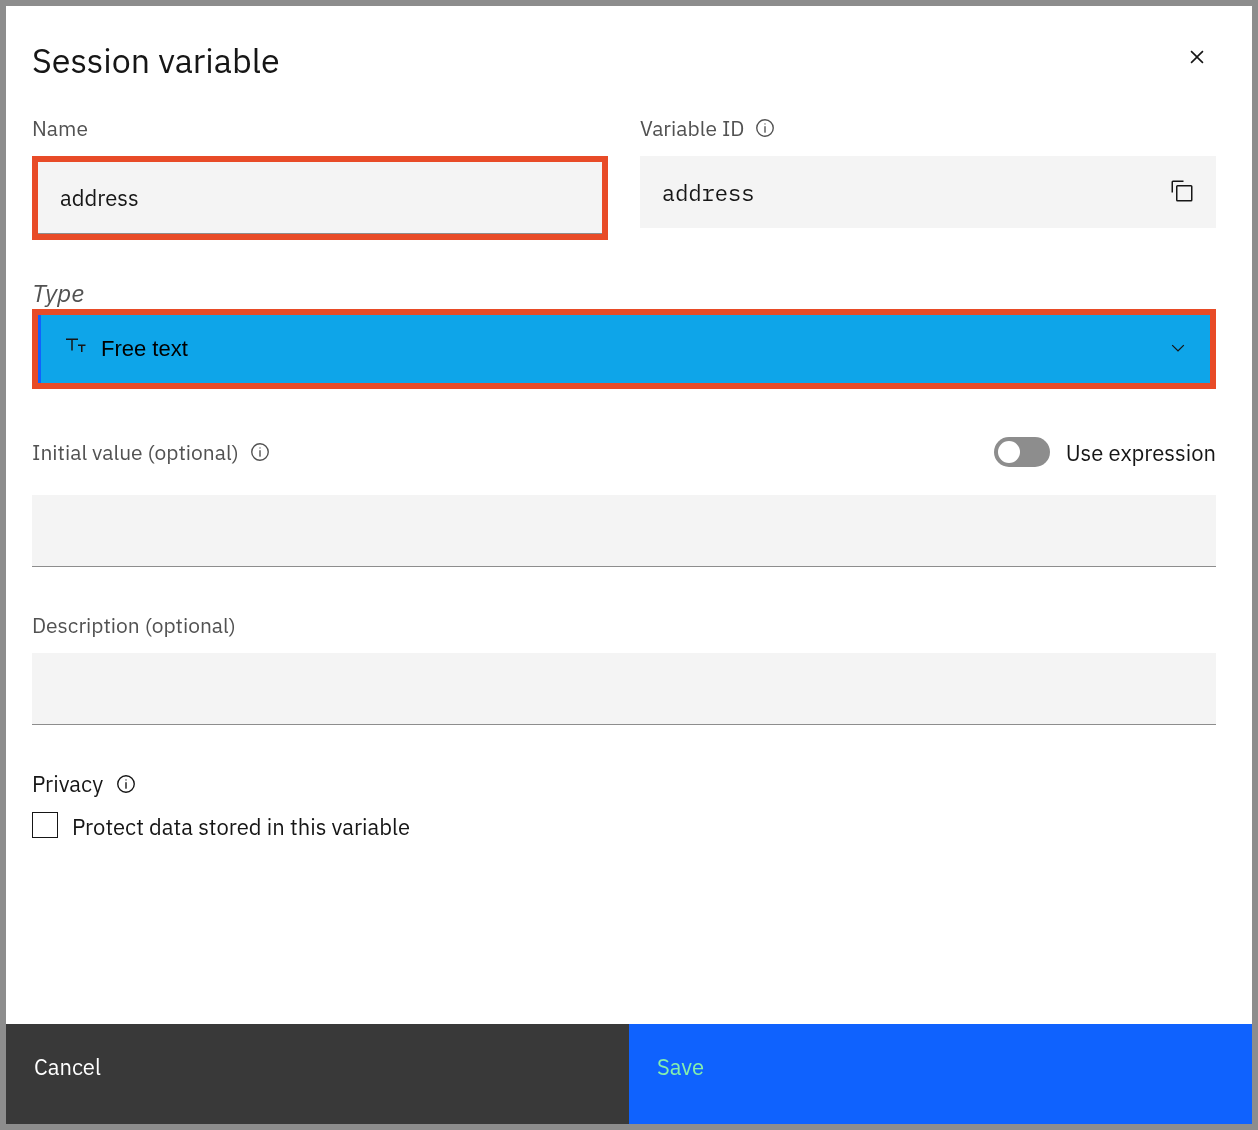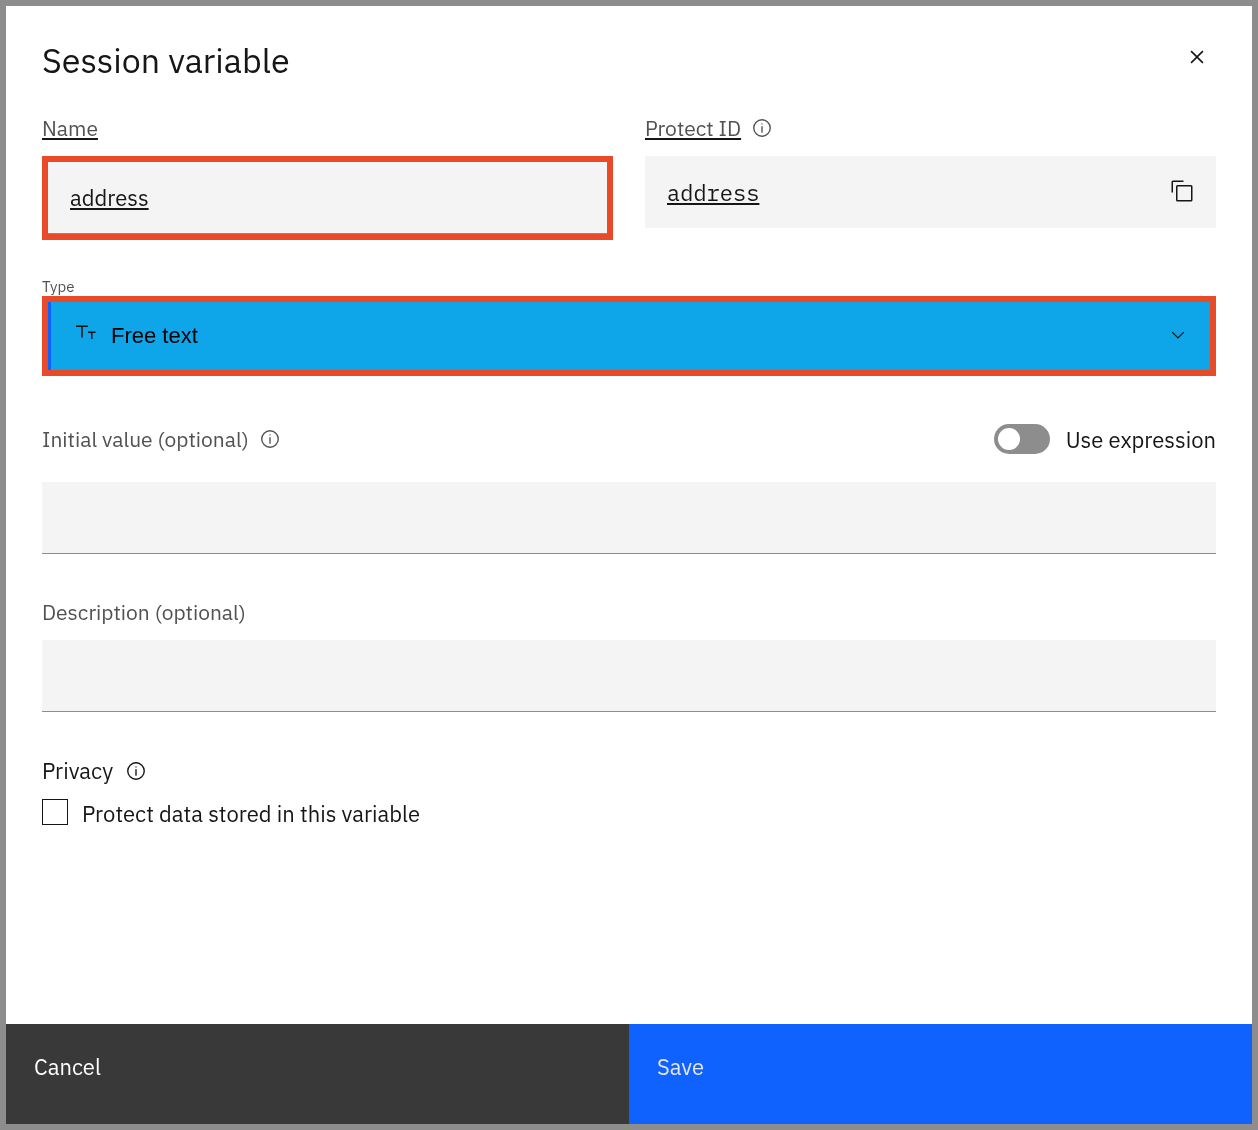--- a/index.html
+++ b/index.html
@@ -13,21 +13,21 @@
   }
   .modal {
     background: #ffffff;
     width: 100%;
     height: 100%;
     display: flex;
     flex-direction: column;
     position: relative;
   }
   .modal-body {
-    padding: 32px 36px 24px 36px;
+    padding: 32px 36px 24px 26px;
     flex: 1;
     overflow: auto;
   }
   .modal-header {
     display: flex;
     justify-content: space-between;
     align-items: flex-start;
     margin-bottom: 32px;
   }
   .modal-title {
@@ -41,21 +41,20 @@
     cursor: pointer;
     padding: 6px;
     display: flex;
     align-items: center;
     justify-content: center;
   }
   .row {
     display: flex;
     gap: 32px;
     margin-bottom: 36px;
-    text-decoration: underline;
   }
   .field {
     flex: 1;
     display: flex;
     flex-direction: column;
   }
   .field-label {
     font-size: 21px;
     color: #525252;
     margin-bottom: 14px;
@@ -98,23 +97,24 @@
   }
   .copy-btn {
     background: none;
     border: none;
     cursor: pointer;
     display: flex;
     align-items: center;
   }
   .type-section { margin-bottom: 48px; }
   .type-label {
-    font-size: 15px;
+    font-size: 25px;
     color: #525252;
     margin-bottom: 4px;
+    font-style: italic;
   }
   .dropdown {
     background: #0ea5e9;
     border: none;
     border-left: 3px solid #0f62fe;
     height: 68px;
     display: flex;
     align-items: center;
     padding: 0 22px;
     justify-content: space-between;
@@ -197,21 +197,21 @@
     display: flex;
     align-items: flex-start;
     padding-top: 28px;
   }
   .btn-cancel {
     background: #393939;
     color: #ffffff;
   }
   .btn-save {
     background: #0f62fe;
-    color: #e5e5e5;
+    color: #86efac;
   }
 </style>
 </head>
 <body>
 
 <div class="modal">
   <div class="modal-body">
 
     <div class="modal-header">
       <h1 class="modal-title">Session variable</h1>
@@ -227,21 +227,21 @@
     <div class="row">
       <div class="field">
         <label class="field-label">Name</label>
         <div class="highlight-box">
           <input class="text-input" type="text" value="address" style="">
         </div>
       </div>
 
       <div class="field">
         <label class="field-label">
-          <span>Protect ID</span>
+          <span>Variable ID</span>
           <span class="info-icon">
             <svg width="22" height="22" viewBox="0 0 32 32">
                 <circle cx="16" cy="16" r="12" fill="none" stroke="#525252" stroke-width="2"></circle>
                 <path d="M16 14v8M16 10h0" stroke="#525252" stroke-width="2" stroke-linecap="round"></path>
               </svg>
           </span>
         </label>
         <div class="variable-id-wrap">
           <span class="variable-id-value">address</span>
           <button class="copy-btn">

